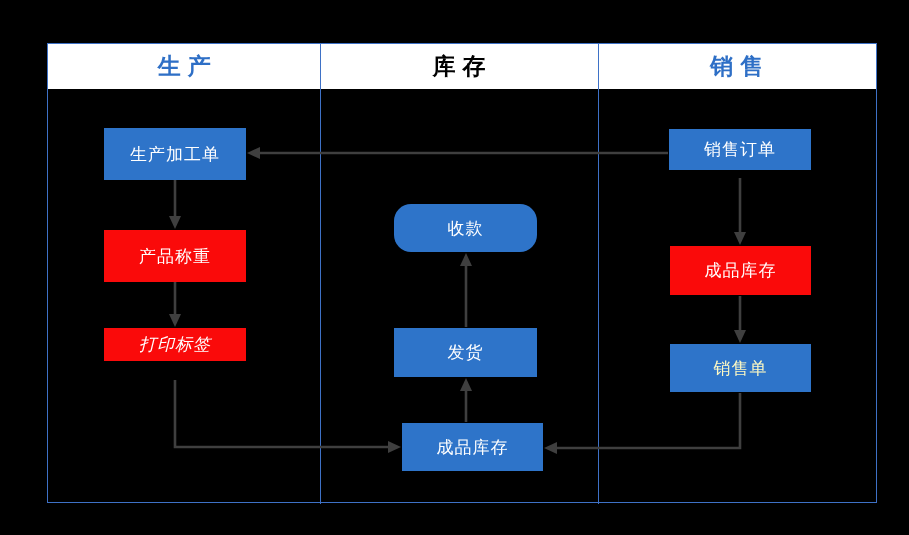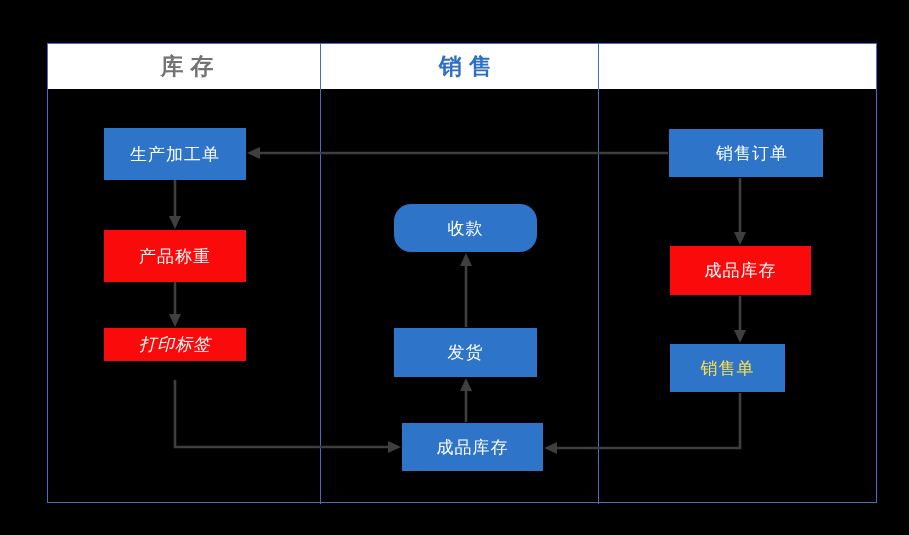--- a/index.html
+++ b/index.html
@@ -55,41 +55,44 @@
     pointer-events: none;
   }
 </style>
 </head>
 <body>
 
 <div id="canvas" style="width: 909px; height: 535px; background: rgb(0, 0, 0);">
 
   <div id="frame" style="left: 47px; top: 43px; width: 830px; height: 460px; border-color: rgb(62, 113, 198);">
     <div id="lane-header-row" style="height: 45px; background: rgb(255, 255, 255);">
-      <div class="lane-header" style="width: 278px; color: #737373;">
+      <div class="lane-header" style="width: 273px; color: rgb(46, 111, 198);">
+        <span>生产</span>
+      </div>
+      <div class="lane-header" style="width: 278px; color: #000000;">
         <span>库存</span>
       </div>
       <div class="lane-header" style="width: 279px; color: rgb(46, 111, 198); border-radius: 15px;">
         <span>销售</span>
       </div>
     </div>
   <div class="lane-divider" style="left: 272px; height: 460px; background: rgb(62, 113, 198);"></div>
       <div class="lane-divider" style="left: 550px; height: 460px; background: rgb(62, 113, 198);"></div>
     </div>
 
   <div id="nodes">
       <div class="node" style="left: 104px; top: 128px; width: 142px; height: 52px; background: rgb(46, 116, 201); color: rgb(255, 255, 255);">生产加工单</div>
       <div class="node" style="left: 104px; top: 230px; width: 142px; height: 52px; background: rgb(250, 10, 10); color: rgb(255, 255, 255);">产品称重</div>
       <div class="node" style="left: 104px; top: 328px; width: 142px; height: 33px; background: rgb(250, 10, 10); color: rgb(255, 255, 255); font-style: italic;">打印标签</div>
       <div class="node" style="left: 394px; top: 204px; width: 143px; height: 48px; background: rgb(46, 116, 201); color: rgb(255, 255, 255); border-radius: 17px;">收款</div>
       <div class="node" style="left: 394px; top: 328px; width: 143px; height: 49px; background: rgb(46, 116, 201); color: rgb(255, 255, 255);">发货</div>
       <div class="node" style="left: 402px; top: 423px; width: 141px; height: 48px; background: rgb(46, 116, 201); color: rgb(255, 255, 255);">成品库存</div>
-      <div class="node" style="left: 669px; top: 129px; width: 142px; height: 48px; background: rgb(46, 116, 201); color: rgb(255, 255, 255); padding-left: 12px;">销售订单</div>
+      <div class="node" style="left: 669px; top: 129px; width: 142px; height: 41px; background: rgb(46, 116, 201); color: rgb(255, 255, 255);">销售订单</div>
       <div class="node" style="left: 670px; top: 246px; width: 141px; height: 49px; background: rgb(250, 10, 10); color: rgb(255, 255, 255);">成品库存</div>
-      <div class="node" style="left: 670px; top: 344px; width: 115px; height: 48px; background: rgb(46, 116, 201); color: #fde047;">销售单</div>
+      <div class="node" style="left: 670px; top: 344px; width: 141px; height: 48px; background: rgb(46, 116, 201); color: #fef9c3;">销售单</div>
     </div>
 
   <svg id="edges" xmlns="http://www.w3.org/2000/svg" width="909" height="535" viewBox="0 0 909 535">
       <polyline points="668,153 260,153" fill="none" stroke="#3F3F3F" stroke-width="2.6"></polyline>
       <polygon points="247,153 260,147 260,159" fill="#3F3F3F"></polygon>
       <polyline points="175,180 175,216" fill="none" stroke="#3F3F3F" stroke-width="2.6"></polyline>
       <polygon points="175,229 169,216 181,216" fill="#3F3F3F"></polygon>
       <polyline points="175,282 175,314" fill="none" stroke="#3F3F3F" stroke-width="2.6"></polyline>
       <polygon points="175,327 169,314 181,314" fill="#3F3F3F"></polygon>
       <polyline points="175,380 175,447 388,447" fill="none" stroke="#3F3F3F" stroke-width="2.6"></polyline>

